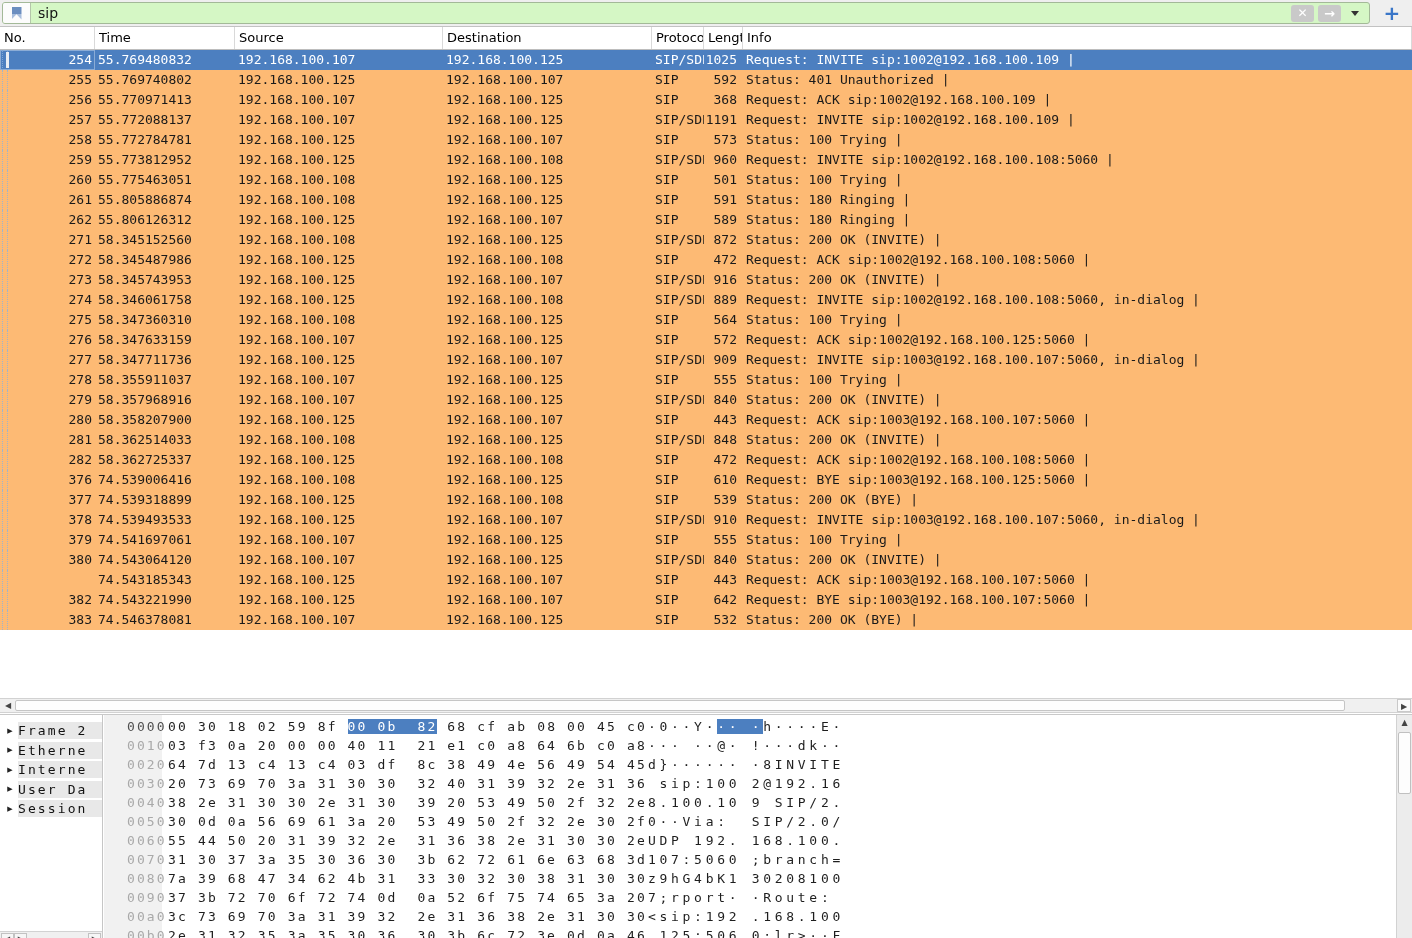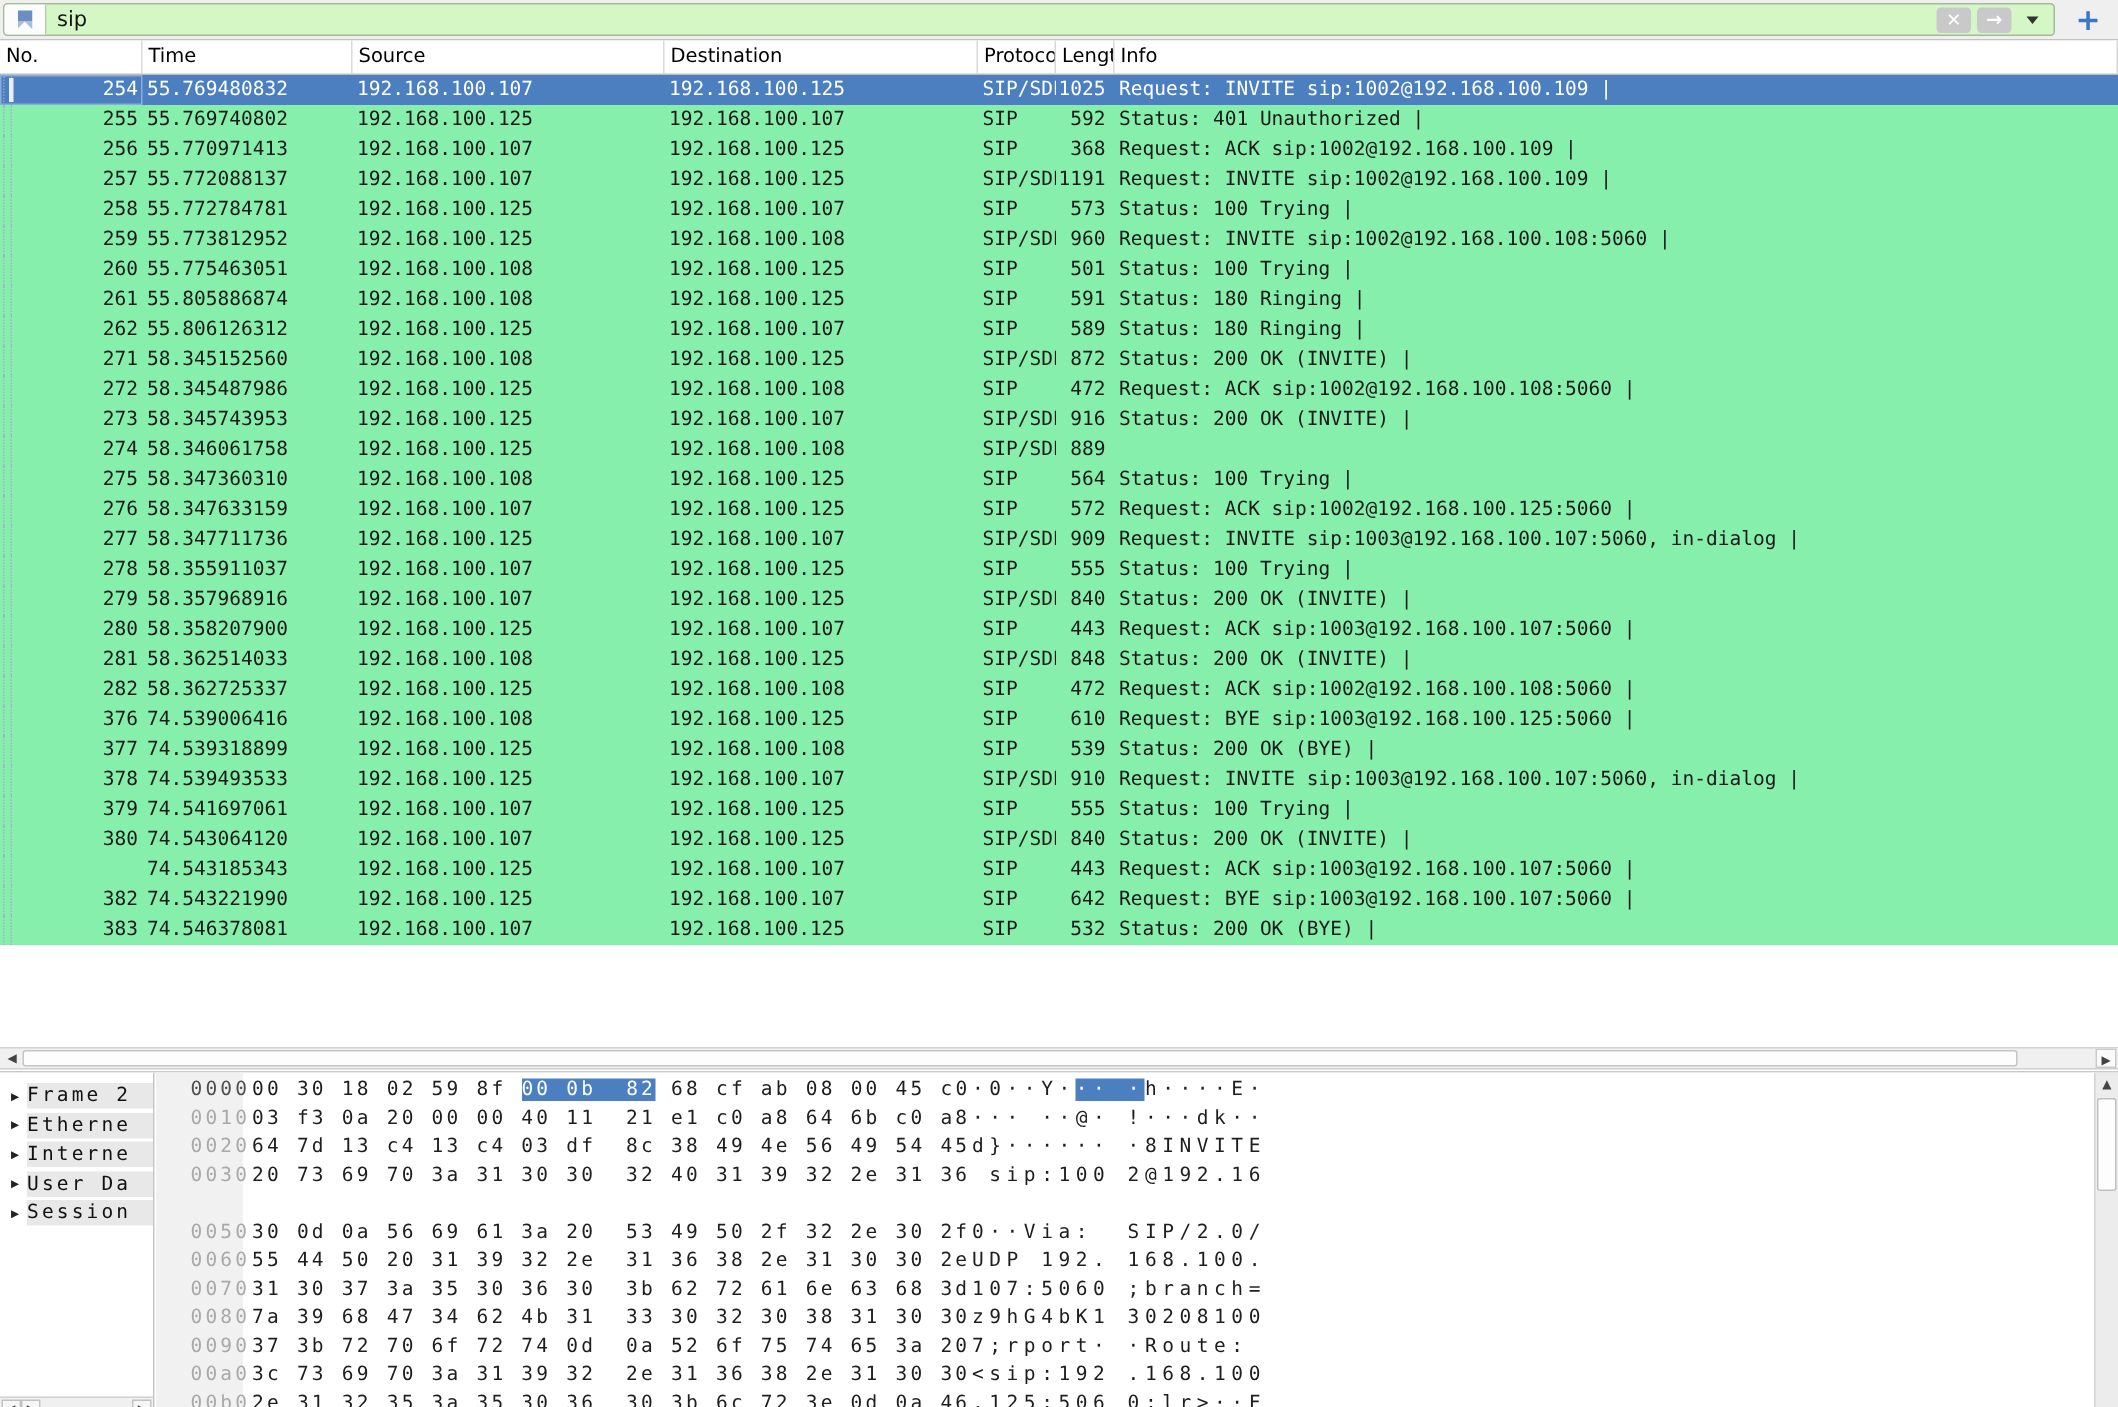--- a/index.html
+++ b/index.html
@@ -24,21 +24,21 @@
   .plus{position:absolute;right:8px;top:1px;width:24px;text-align:center;font-size:20px;
            font-weight:bold;color:#3a76c8;line-height:24px;}
 
   
   .list-header{position:absolute;left:0;top:27px;width:100%;height:23px;background:#ffffff;
            border-bottom:1px solid #bdbdbd;display:flex;box-sizing:border-box;font-size:13px;color:#000;}
   .hcell{border-right:1px solid #d9d9d9;padding-left:4px;line-height:22px;box-sizing:border-box;
            flex-shrink:0;overflow:hidden;white-space:pre;}
   .hcell.grow{flex:1;}
   .rows{position:absolute;left:0;top:50px;width:100%;font-family:"DejaVu Sans Mono",monospace;font-size:13px;}
-  .prow{position:relative;display:flex;height:20px;line-height:20px;background:#86efac;color:#1a1a1a;}
+  .prow{position:relative;display:flex;height:20px;line-height:20px;background:#fdba74;color:#1a1a1a;}
   .prow.sel{background:#4c7fc0;color:#ffffff;}
   .cell{flex-shrink:0;box-sizing:border-box;padding-left:3px;overflow:hidden;white-space:pre;}
   .cell.c0{text-align:right;padding-right:3px;padding-left:0;}
   .cell.c5{text-align:right;padding-right:6px;padding-left:0;}
   .cell.c6{flex:1;}
   .prow.sel .cell.c0{outline:1px solid #8bacd6;outline-offset:-1px;}
   .gut{position:absolute;top:0;bottom:0;width:0;border-left:1px dotted #9eb4cc;}
   .gut.g1{left:2px;} .gut.g2{left:7px;}
   .prow.sel .gut{border-left-color:#7ea6d4;}
   .selbar{position:absolute;left:6px;top:2px;bottom:2px;width:3px;background:#e9eef5;}
@@ -246,20 +246,21 @@
       </div>
       <div class="prow">
         <span class="gut g1"></span>
         <span class="gut g2"></span>
         <span class="cell c0" style="width: 95px;">274</span>
         <span class="cell c1" style="width: 140px;">58.346061758</span>
         <span class="cell c2" style="width: 208px;">192.168.100.125</span>
         <span class="cell c3" style="width: 209px;">192.168.100.108</span>
         <span class="cell c4" style="width: 52px;">SIP/SDP</span>
         <span class="cell c5" style="width: 39px;">889</span>
+        <span class="cell c6 grow">Request: INVITE sip:1002@192.168.100.108:5060, in-dialog |</span>
       </div>
       <div class="prow">
         <span class="gut g1"></span>
         <span class="gut g2"></span>
         <span class="cell c0" style="width: 95px;">275</span>
         <span class="cell c1" style="width: 140px;">58.347360310</span>
         <span class="cell c2" style="width: 208px;">192.168.100.108</span>
         <span class="cell c3" style="width: 209px;">192.168.100.125</span>
         <span class="cell c4" style="width: 52px;">SIP</span>
         <span class="cell c5" style="width: 39px;">564</span>
@@ -465,20 +466,21 @@
           <span class="texp">▶</span>
           <span class="tlabel">Session</span>
         </div>
       </div>
     <div class="hex" id="hex">
       <div class="hex-gutter"></div>
     <div class="hline" style="top: 2px;"><span class="hoff">0000</span><span class="hbytes"><span>00 30 18 02 59 8f </span><span class="hl">00 0b  82</span><span> 68 cf ab 08 00 45 c0</span></span><span class="hascii"><span>·0··Y·</span><span class="hl">·· ·</span><span>h····E·</span></span></div>
         <div class="hline" style="top: 21px;"><span class="hoff muted">0010</span><span class="hbytes"><span>03 f3 0a 20 00 00 40 11  21 e1 c0 a8 64 6b c0 a8</span></span><span class="hascii"><span>··· ··@· !···dk··</span></span></div>
         <div class="hline" style="top: 40px;"><span class="hoff muted">0020</span><span class="hbytes"><span>64 7d 13 c4 13 c4 03 df  8c 38 49 4e 56 49 54 45</span></span><span class="hascii"><span>d}······ ·8INVITE</span></span></div>
         <div class="hline" style="top: 59px;"><span class="hoff muted">0030</span><span class="hbytes"><span>20 73 69 70 3a 31 30 30  32 40 31 39 32 2e 31 36</span></span><span class="hascii"><span> sip:100 2@192.16</span></span></div>
+        <div class="hline" style="top: 78px;"><span class="hoff muted">0040</span><span class="hbytes"><span>38 2e 31 30 30 2e 31 30  39 20 53 49 50 2f 32 2e</span></span><span class="hascii"><span>8.100.10 9 SIP/2.</span></span></div>
         <div class="hline" style="top: 97px;"><span class="hoff muted">0050</span><span class="hbytes"><span>30 0d 0a 56 69 61 3a 20  53 49 50 2f 32 2e 30 2f</span></span><span class="hascii"><span>0··Via:  SIP/2.0/</span></span></div>
         <div class="hline" style="top: 116px;"><span class="hoff muted">0060</span><span class="hbytes"><span>55 44 50 20 31 39 32 2e  31 36 38 2e 31 30 30 2e</span></span><span class="hascii"><span>UDP 192. 168.100.</span></span></div>
         <div class="hline" style="top: 135px;"><span class="hoff muted">0070</span><span class="hbytes"><span>31 30 37 3a 35 30 36 30  3b 62 72 61 6e 63 68 3d</span></span><span class="hascii"><span>107:5060 ;branch=</span></span></div>
         <div class="hline" style="top: 154px;"><span class="hoff muted">0080</span><span class="hbytes"><span>7a 39 68 47 34 62 4b 31  33 30 32 30 38 31 30 30</span></span><span class="hascii"><span>z9hG4bK1 30208100</span></span></div>
         <div class="hline" style="top: 173px;"><span class="hoff muted">0090</span><span class="hbytes"><span>37 3b 72 70 6f 72 74 0d  0a 52 6f 75 74 65 3a 20</span></span><span class="hascii"><span>7;rport· ·Route: </span></span></div>
         <div class="hline" style="top: 192px;"><span class="hoff muted">00a0</span><span class="hbytes"><span>3c 73 69 70 3a 31 39 32  2e 31 36 38 2e 31 30 30</span></span><span class="hascii"><span>&lt;sip:192 .168.100</span></span></div>
         <div class="hline" style="top: 211px;"><span class="hoff muted">00b0</span><span class="hbytes"><span>2e 31 32 35 3a 35 30 36  30 3b 6c 72 3e 0d 0a 46</span></span><span class="hascii"><span>.125:506 0;lr&gt;··F</span></span></div>
       </div>
     <div class="vscroll">
       <span class="vs-up">▲</span>

